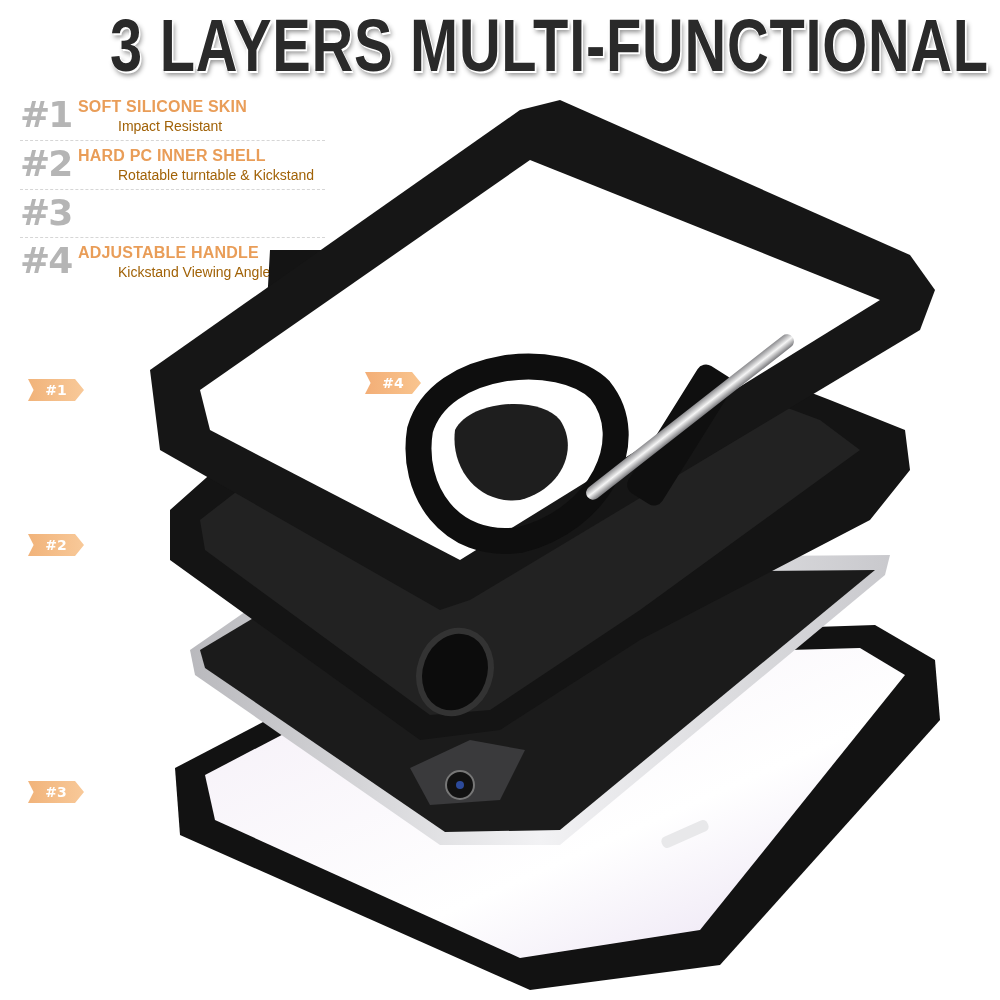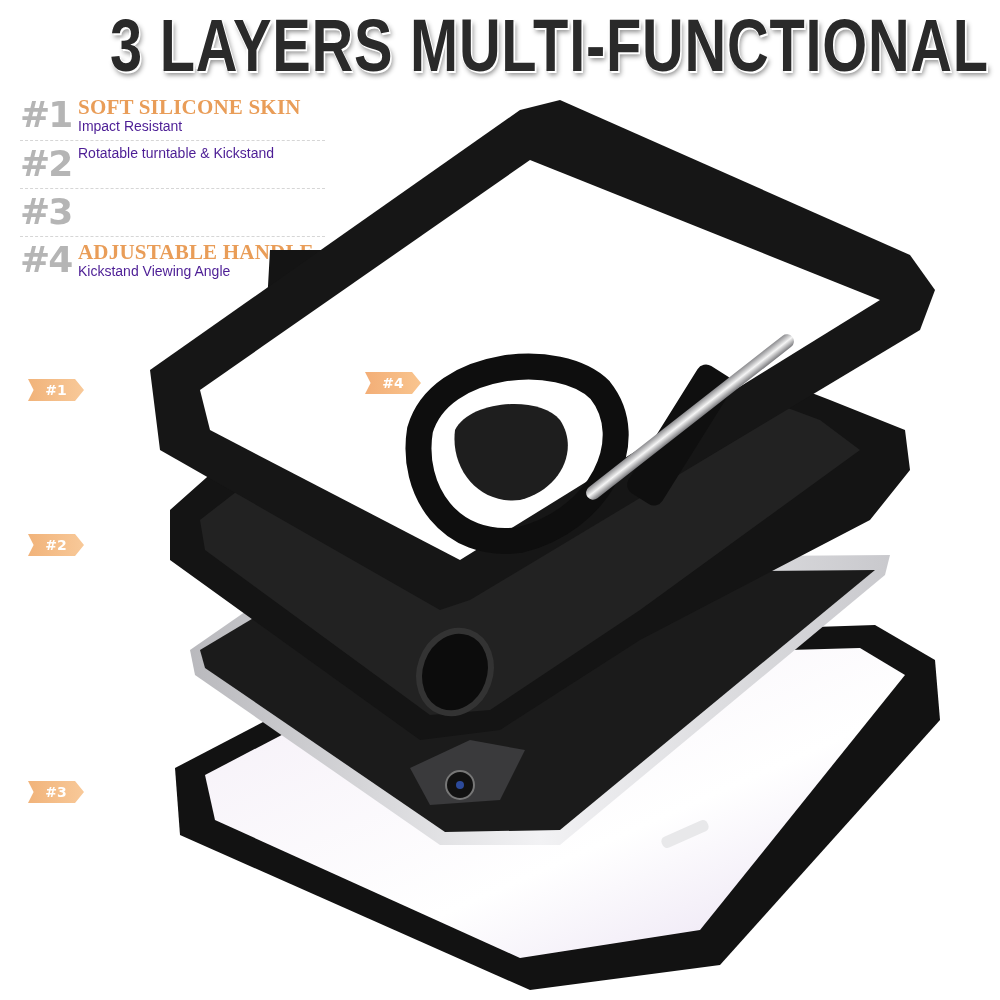--- a/index.html
+++ b/index.html
@@ -20,24 +20,24 @@
   }
   .features { position: absolute; left: 20px; top: 92px; width: 305px; }
   .feature { position: relative; display: flex; align-items: flex-start; padding: 4px 0 5px 0; border-bottom: 1px dashed #d6d6d6; }
   .feature:last-child { border-bottom: none; }
   .feature .num {
     width: 56px; font-weight: 700; font-size: 36px; color: #b5b5b5;
     line-height: 38px; font-family: "DejaVu Sans", sans-serif; letter-spacing: -2px;
   }
   .feature .txt { padding-left: 2px; }
   .feature .title {
-    font-family: Liberation Serif, serif; font-weight: 700;
-    font-size: 21px; color: #e99d58; line-height: 22px; letter-spacing: 0.2px;
+    font-family: Liberation Sans, sans-serif; font-weight: 700;
+    font-size: 16px; color: #e99d58; line-height: 22px; letter-spacing: 0.2px;
   }
-  .feature .sub { font-size: 14px; color: #4c1d95; line-height: 17px; }
+  .feature .sub { font-size: 14px; color: #a16207; line-height: 17px; margin-left: 40px; }
   .feature.f3 .title { line-height: 38px; }
 
   .tag {
     position: absolute; height: 22px; width: 56px;
     background: linear-gradient(90deg, #f1b37a, #f8c999);
     clip-path: polygon(0 0, 84% 0, 100% 50%, 84% 100%, 0 100%, 10% 50%);
     color: #fff; font-weight: 700; font-size: 14px;
     display: flex; align-items: center; justify-content: center;
     padding-right: 4px; box-sizing: border-box; padding-left: 4px;
     font-family: "DejaVu Sans", sans-serif;
@@ -56,20 +56,21 @@
   <div class="feature f1">
     <div class="num">#1</div>
     <div class="txt">
       <div class="title">SOFT SILICONE SKIN</div>
       <div class="sub">Impact Resistant</div>
     </div>
   </div>
   <div class="feature f2">
     <div class="num">#2</div>
     <div class="txt">
+      <div class="title">HARD PC INNER SHELL</div>
       <div class="sub">Rotatable turntable &amp; Kickstand</div>
     </div>
   </div>
   <div class="feature f3">
     <div class="num">#3</div>
   </div>
   <div class="feature f4">
     <div class="num">#4</div>
     <div class="txt">
       <div class="title">ADJUSTABLE HANDLE</div>

